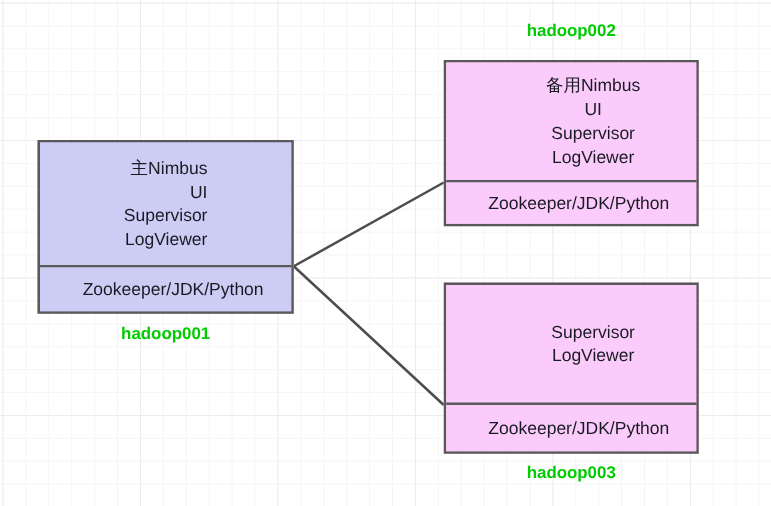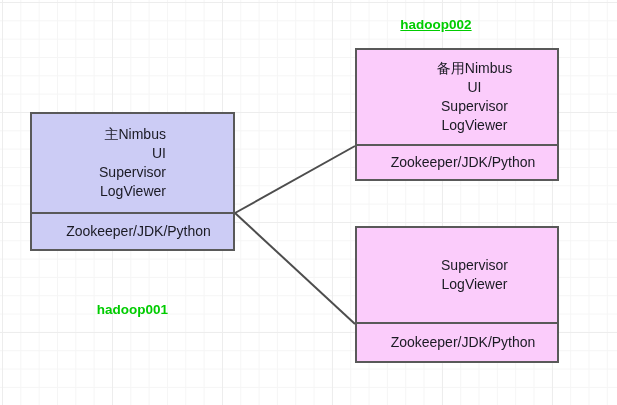--- a/index.html
+++ b/index.html
@@ -103,22 +103,22 @@
   #node-hadoop001 .footer { height: 36px; }
 
   #node-hadoop002 { left: 355px; top: 48px;  width: 204px; height: 133px; }
   #node-hadoop002 .body   { height: 95px; }
   #node-hadoop002 .footer { height: 34px; }
 
   #node-hadoop003 { left: 355px; top: 226px; width: 204px; height: 137px; }
   #node-hadoop003 .body   { height: 95px; }
   #node-hadoop003 .footer { height: 38px; }
 
-  #label-hadoop001 { left: 30px;  top: 259px; width: 205px; margin-top: 43px; }
-  #label-hadoop002 { left: 334px; top: 17px;  width: 204px; text-decoration: underline; }
+  #label-hadoop001 { left: 30px;  top: 259px; width: 205px; }
+  #label-hadoop002 { left: 355px; top: 17px;  width: 204px; }
   #label-hadoop003 { left: 355px; top: 370px; width: 204px; }
 </style>
 </head>
 <body>
 
 <div id="canvas">
 
   <svg class="edges" viewBox="0 0 617 405" width="617" height="405">
     <line x1="235" y1="213" x2="355" y2="146" stroke="#4d4d4d" stroke-width="2"></line>
     <line x1="235" y1="213" x2="355" y2="324" stroke="#4d4d4d" stroke-width="2"></line>
@@ -143,14 +143,15 @@
     <div class="divider"></div>
     <div class="footer">Zookeeper/JDK/Python</div>
   </div>
 
   <div class="node secondary" id="node-hadoop003">
     <div class="body" style="white-space: pre-line;">Supervisor
 LogViewer</div>
     <div class="divider"></div>
     <div class="footer">Zookeeper/JDK/Python</div>
   </div>
+  <div class="host-label" id="label-hadoop003">hadoop003</div>
 
 </div>
 
 </body></html>

